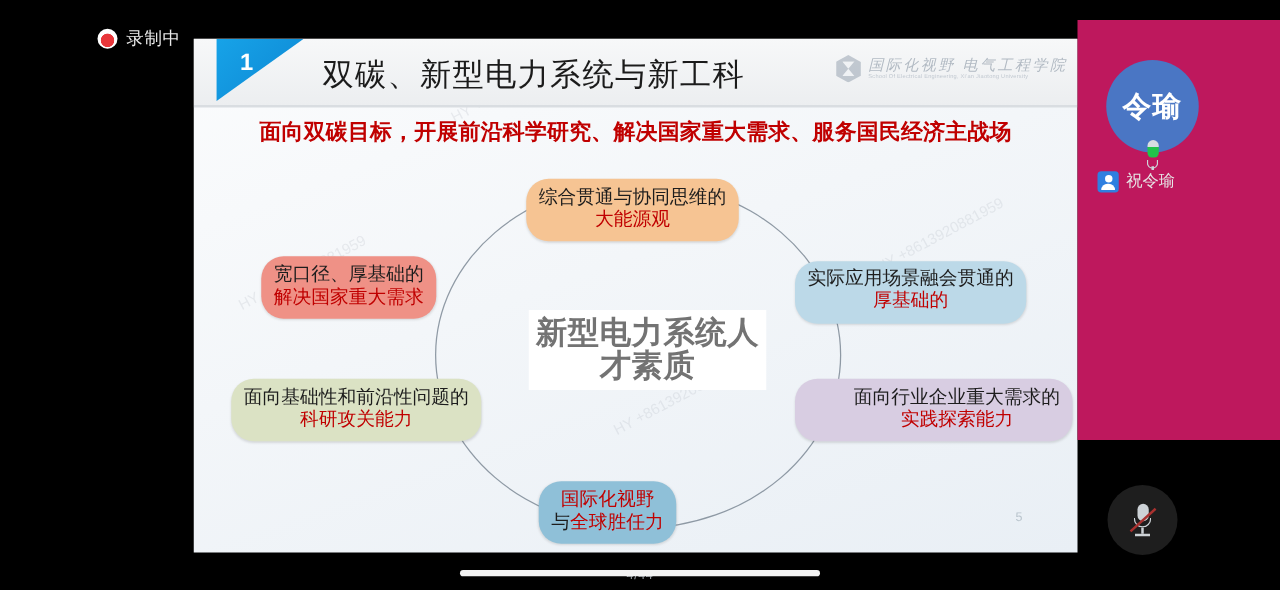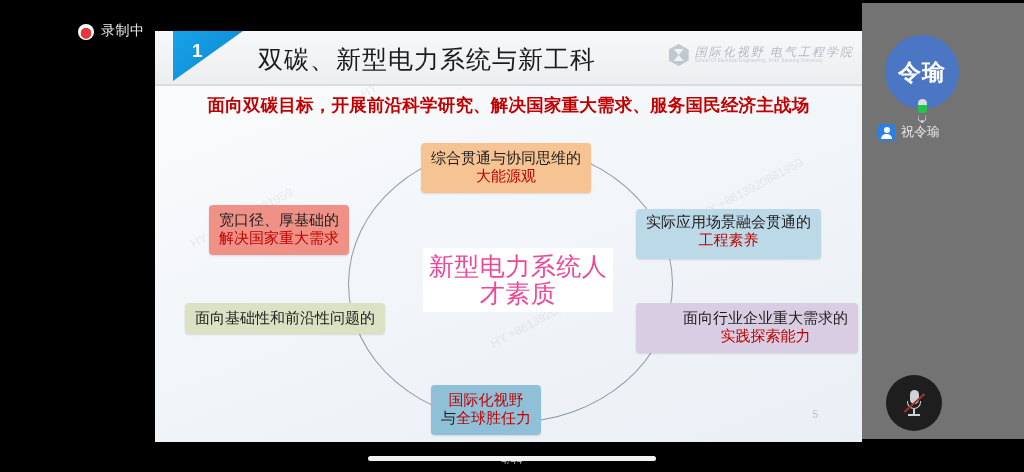--- a/index.html
+++ b/index.html
@@ -4,21 +4,21 @@
 <style>
   * { margin:0; padding:0; box-sizing:border-box; }
   html,body{
     width:1024px; height:472px; overflow:hidden;
     background:#000;
     font-family:"Liberation Sans","DejaVu Sans",sans-serif;
   }
   #screen{ position:relative; width:1024px; height:472px; background:#000; }
 
   
-  .rec{ position:absolute; left:78px; top:22px; display:flex; align-items:flex-end; gap:7px; }
+  .rec{ position:absolute; left:78px; top:22px; display:flex; align-items:center; gap:7px; }
   .rec-dot{
     width:16px; height:16px; border-radius:50%;
     background:radial-gradient(circle at 50% 58%, #e8363a 0 42%, #ffffff 46% 100%);
     box-shadow:0 0 1px #000;
   }
   .rec-label{ color:#e9e9e9; font-size:14px; letter-spacing:.5px; }
 
   
   #slide{
     position:absolute; left:155px; top:31px; width:707px; height:411px;
@@ -65,55 +65,55 @@
   }
 
   
   .diagram{ position:absolute; left:0; top:96px; width:707px; height:315px; }
   .ring{
     position:absolute; left:193px; top:18px; width:325px; height:278px;
     border:1.6px solid #6e7b88; border-radius:50%;
     opacity:.75;
   }
   .box{
-    position:absolute; border-radius:4px; text-align:center;
+    position:absolute; border-radius:18px; text-align:center;
     padding:6px 10px 7px; line-height:1.22;
     box-shadow:0 1px 2px rgba(0,0,0,.12);
   }
   .l1{ font-size:15px; color:#1d1d1d; white-space:nowrap; }
   .l2{ font-size:15px; color:#c00000; white-space:nowrap; font-weight:500; }
   .l2 .blk{ color:#1d1d1d; }
 
   .box-top   { left:266px; top:16px;  background:#f6c493; }
   .box-ul    { left:54px;  top:78px;  background:#ef9186; }
   .box-ur    { left:481px; top:82px;  background:#bcd9e8;font-family:Liberation Mono, monospace; }
   .box-ll    { left:30px;  top:176px; background:#dbe2c4; }
   .box-lr    { left:481px; top:176px; background:#d8cde2; }
   .box-bot   { left:276px; top:258px; background:#8fc0d8; }
 
   .center{
     position:absolute; left:268px; top:121px; width:190px; height:64px;
     background:#ffffff; display:flex; flex-direction:column;
     align-items:center; justify-content:center; line-height:1.1;
   }
-  .center span{ font-size:25px; font-weight:normal; color:#ec4899; letter-spacing:.5px; }
+  .center span{ font-size:25px; font-weight:bold; color:#737373; letter-spacing:.5px; }
 
   .pagenum{
     position:absolute; right:44px; bottom:22px;
     font-size:10px; color:#b9c4cd;
   }
 
   
   .wm{
     position:absolute; color:rgba(120,135,150,.13); font-size:12px;
     transform:rotate(-28deg); white-space:nowrap; pointer-events:none;
   }
 
   
-  .rail{ position:absolute; left:862px; top:3px; width:162px; height:436px; background:#737373; }
+  .rail{ position:absolute; left:862px; top:16px; width:162px; height:336px; background:#be185d; }
   .avatar{
     position:absolute; left:23px; top:32px; width:74px; height:74px; border-radius:50%;
     background:#4a76c4; display:flex; align-items:center; justify-content:center;
   }
   .avatar span{ color:#fff; font-size:23px; font-weight:bold; letter-spacing:1px; }
   .mic-on{
     position:absolute; left:52px; top:96px; width:16px; height:24px;
     display:flex; align-items:flex-start; justify-content:center;
   }
   .mic-on .cap{
@@ -205,25 +205,26 @@
         <div class="l2">大能源观</div>
       </div>
 
       <div class="box box-ul" style="background: rgb(239, 145, 134);">
         <div class="l1">宽口径、厚基础的</div>
         <div class="l2">解决国家重大需求</div>
       </div>
 
       <div class="box box-ur" style="background: rgb(188, 217, 232);">
         <div class="l1">实际应用场景融会贯通的</div>
-        <div class="l2">工程素养</div>
+        <div class="l2">厚基础的</div>
       </div>
 
       <div class="box box-ll" style="background: rgb(219, 226, 196);">
         <div class="l1">面向基础性和前沿性问题的</div>
+        <div class="l2">科研攻关能力</div>
       </div>
 
       <div class="box box-lr" style="background: rgb(216, 205, 226); padding-left: 47px;">
         <div class="l1">面向行业企业重大需求的</div>
         <div class="l2">实践探索能力</div>
       </div>
 
       <div class="box box-bot" style="background: rgb(143, 192, 216);">
         <div class="l2">国际化视野</div>
         <div class="l2"><span class="blk">与</span><span>全球胜任力</span></div>

